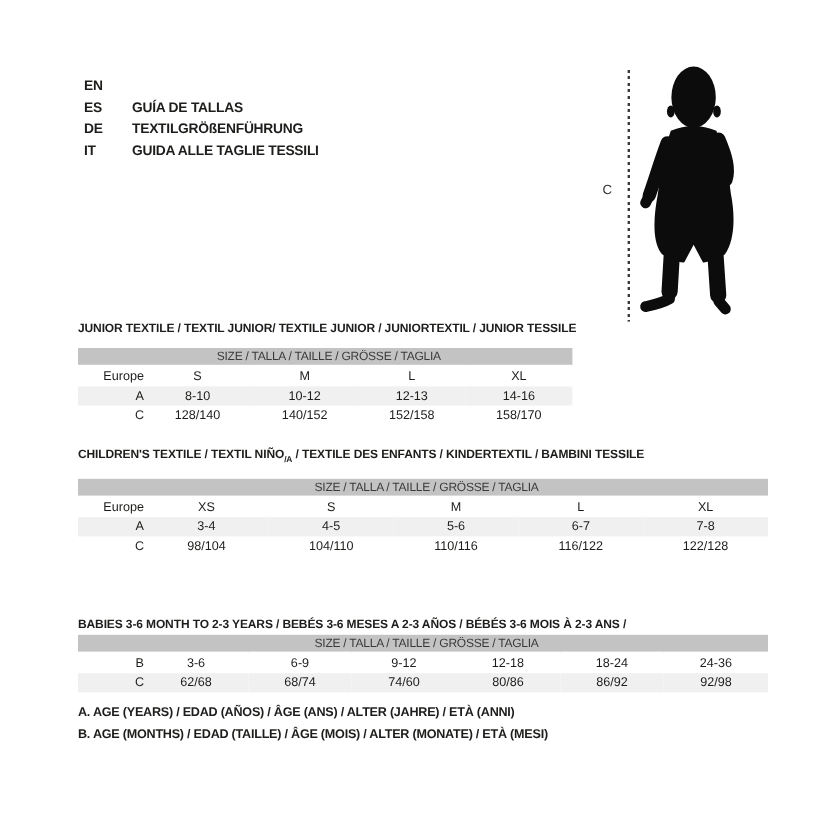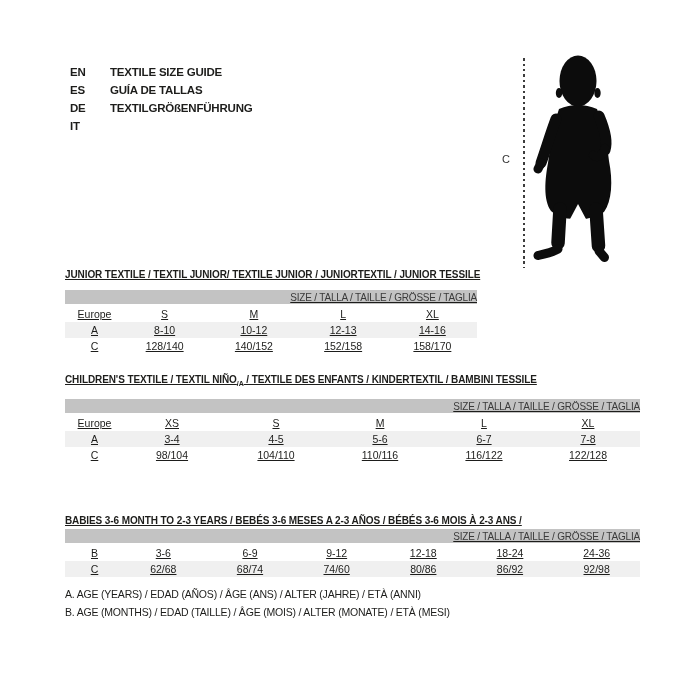--- a/index.html
+++ b/index.html
@@ -19,60 +19,60 @@
   .lang-row{display:flex;height:18px;line-height:18px;}
   .lang-code{width:40px;}
   
   .height-line{
     position:absolute;left:523px;top:58px;width:2px;height:210px;
     background:repeating-linear-gradient(to bottom,#3c3c3c 0 2.5px,transparent 2.5px 5.5px);
   }
   .figure-label{position:absolute;left:502px;top:153px;font-size:11px;color:#333;}
   .silhouette{position:absolute;left:533px;top:53px;}
   
-  .tsec{position:absolute;left:65px;text-decoration:underline;}
+  .tsec{position:absolute;left:65px;}
   .tsec.t1{top:267px;width:412px;}
   .tsec.t2{top:372px;width:575px;}
   .tsec.t3{top:477px;width:575px;margin-top:36px;}
   .ttitle{font-weight:bold;font-size:10px;line-height:16px;letter-spacing:-0.1px;white-space:nowrap;}
   .t1 .ttitle,.t2 .ttitle{margin-bottom:7px;}
   .t3 .ttitle2{margin-bottom:1px;}
   .ttitle sub{font-size:7px;}
   table{border-collapse:collapse;table-layout:fixed;width:100%;font-size:10.5px;color:var(--ink);}
   td{height:16px;padding:0;text-align:center;vertical-align:middle;}
   tr.bar td{
     background:var(--bar-bg);height:14px;color:var(--bar-ink);
-    text-align:right;padding-left:6px;font-size:10px;letter-spacing:-0.2px;
+    text-align:center;padding-left:6px;font-size:10px;letter-spacing:-0.2px;
     border-bottom:2px solid #ffffff;
   }
-  td.lbl{text-align:center;padding-left:4px;}
+  td.lbl{text-align:right;padding-left:4px;}
   tr.shade td{background:var(--shade-bg);}
   
-  .notes{position:absolute;left:65px;top:586px;font-weight:normal;font-size:10.5px;line-height:17.5px;letter-spacing:-0.2px;}
+  .notes{position:absolute;left:65px;top:586px;font-weight:bold;font-size:10.5px;line-height:17.5px;letter-spacing:-0.2px;}
 </style>
 </head>
 <body>
 
 <div class="page">
 
   <div class="langs">
     <div class="lang-row">
       <span class="lang-code">EN</span>
-      <span class="lang-label">TEXTILE SIZE GUIDE</span>
     </div>
     <div class="lang-row">
       <span class="lang-code">ES</span>
       <span class="lang-label">GUÍA DE TALLAS</span>
     </div>
     <div class="lang-row">
       <span class="lang-code">DE</span>
       <span class="lang-label">TEXTILGRÖßENFÜHRUNG</span>
     </div>
     <div class="lang-row">
       <span class="lang-code">IT</span>
+      <span class="lang-label">GUIDA ALLE TAGLIE TESSILI</span>
     </div>
   </div>
 
   <div class="height-line"></div>
   <div class="figure-label">C</div>
   <svg class="silhouette" width="92" height="212" viewBox="0 0 92 212" aria-hidden="true">
     <g fill="#0c0c0c" stroke="none">
       <ellipse cx="45" cy="28" rx="18.5" ry="25.5"></ellipse>
       <ellipse cx="26" cy="40" rx="3.2" ry="5"></ellipse>
       <ellipse cx="64.5" cy="40" rx="3.2" ry="5"></ellipse>

